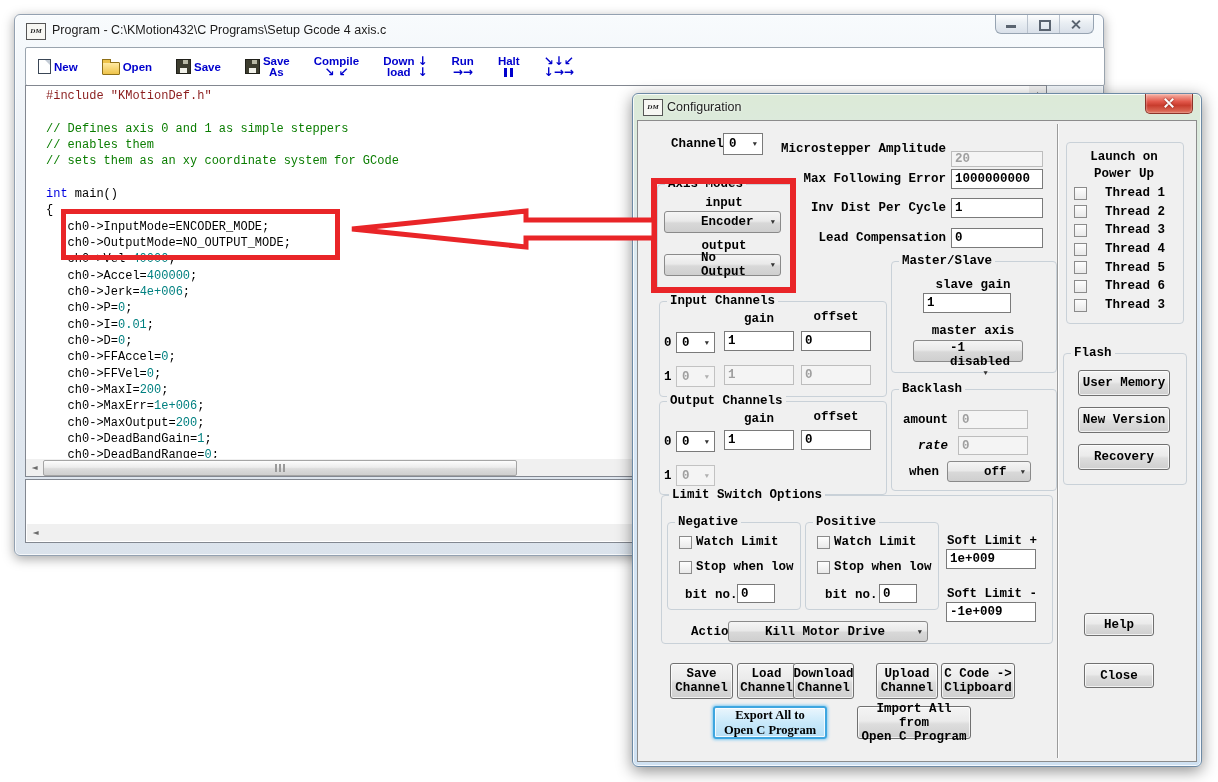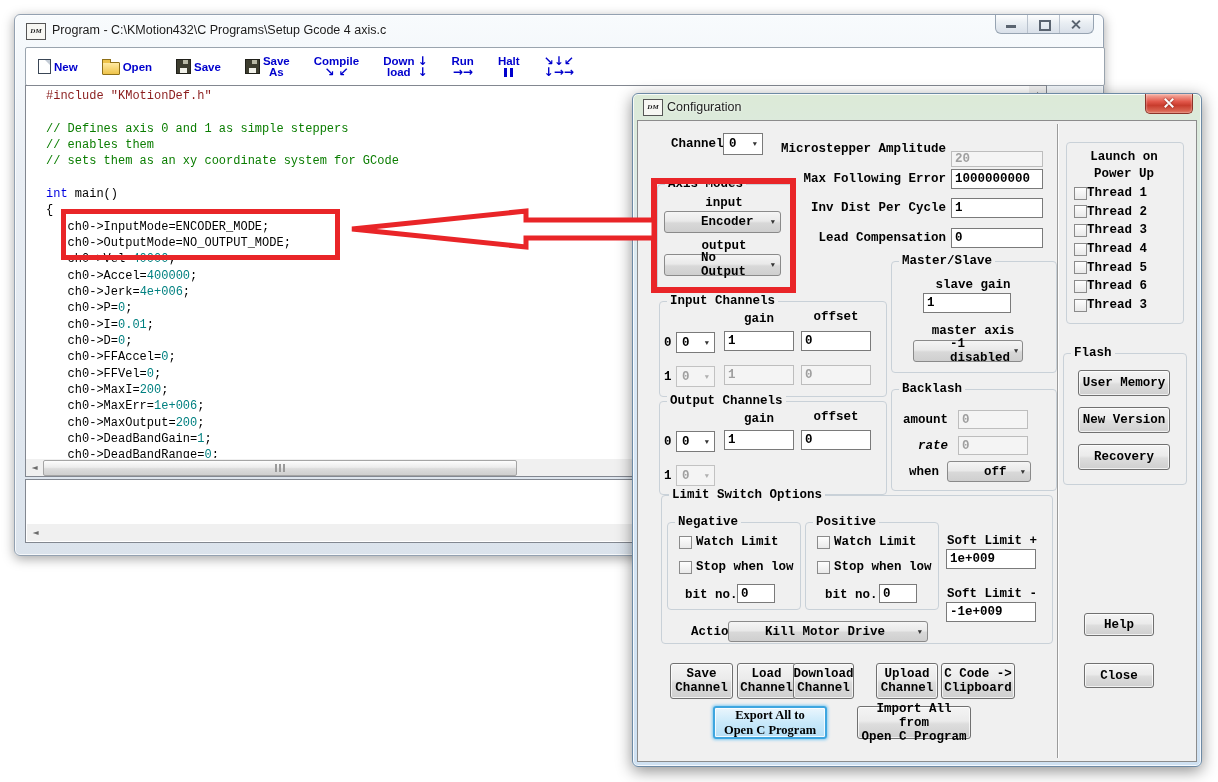--- a/index.html
+++ b/index.html
@@ -101,21 +101,21 @@
          font:bold 12.5px "Liberation Mono",monospace;white-space:nowrap;}
   .btn{position:absolute;box-sizing:border-box;display:flex;align-items:center;justify-content:center;
        text-align:center;white-space:pre-line;line-height:14px;
        font:bold 12.5px "Liberation Mono",monospace;color:#000;
        border:1px solid #707070;border-radius:3px;
        background:linear-gradient(#f4f4f4,#ebebeb 45%,#dddddd 55%,#cfcfcf);
        box-shadow:inset 0 0 0 1px rgba(255,255,255,.7);cursor:default;}
   .btn.focused{border:2px solid #3ea6e0;background:linear-gradient(#eaf6fd,#c9e9fa 50%,#b6e0f7);
        box-shadow:0 0 3px 1px #83cbf2, inset 0 0 0 1px rgba(255,255,255,.8);font-family:Liberation Serif, serif;}
   .vsep{position:absolute;width:1px;background:#9b9b9b;box-shadow:1px 0 0 #fdfdfd;}
-  .thread-row{display:flex;align-items:center;gap:0;font:bold 12.5px "Liberation Mono",monospace;}
+  .thread-row{display:flex;align-items:center;gap:18px;font:bold 12.5px "Liberation Mono",monospace;}
 
   
   .redbox{position:absolute;border:5px solid #e92528;background:transparent;}
 </style>
 </head>
 <body>
 
 <div id="stage">
 
   <section class="win" style="left:14px;top:14px;width:1088px;height:540px;z-index:1;">
@@ -322,21 +322,21 @@
       <span>0</span>
       <span class="carrow"></span>
     </div>
 
     <div class="grp" style="left:258px;top:167px;width:164px;height:110px;">
       <span class="grplabel">Master/Slave</span>
     </div>
     <span class="dtext c" style="left:258px;top:184px;width:164px;">slave gain</span>
     <input class="field" style="left: 290px; top: 199px; width: 88px; height: 20px;" value="1">
     <span class="dtext c" style="left:258px;top:230px;width:164px;">master axis</span>
-    <div class="combo gcombo" style="left:280px;top:246px;width:110px;height:22px;">
+    <div class="combo gcombo" style="left:280px;top:246px;width:110px;height:22px;flex-direction:column;">
       <span>-1 disabled</span>
       <span class="carrow"></span>
     </div>
 
     <div class="grp" style="left:258px;top:295px;width:164px;height:100px;">
       <span class="grplabel">Backlash</span>
     </div>
     <span class="dtext r" style="left:253px;top:319px;width:62px;">amount</span>
     <input class="field dis" style="left: 325px; top: 316px; width: 70px; height: 19px;" value="0">
     <span class="dtext r" style="left:253px;top:345px;width:62px;font-style:italic;">rate</span>

